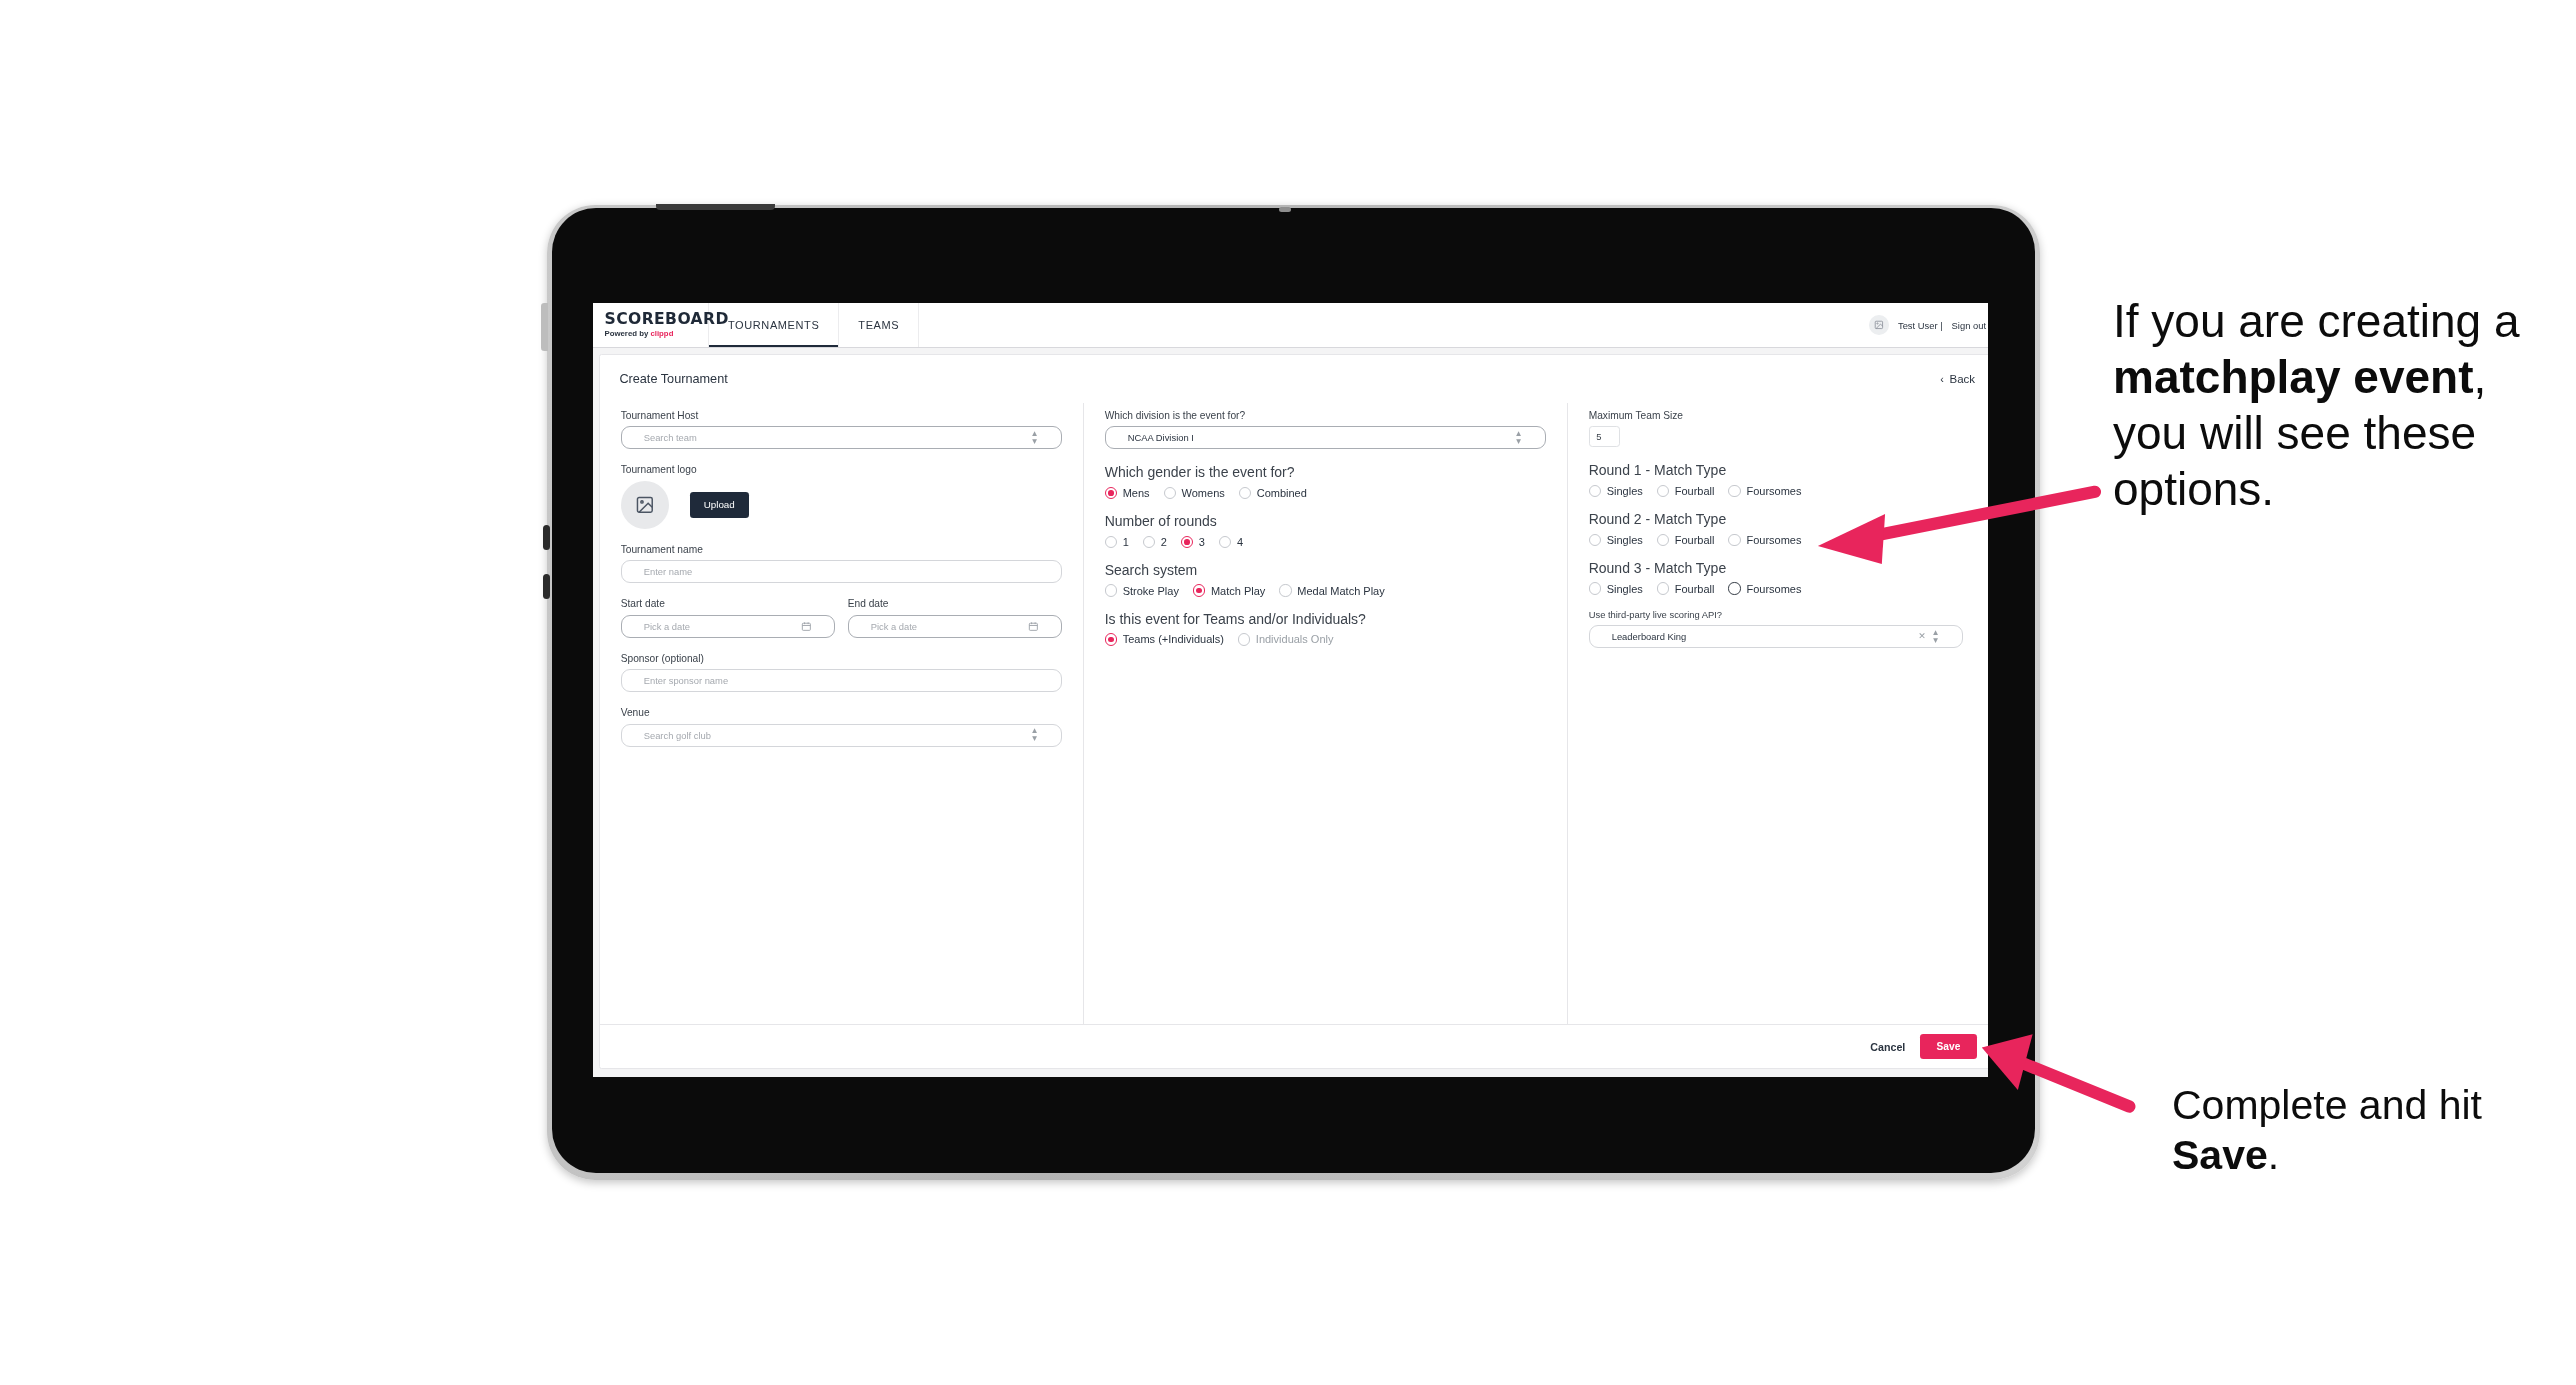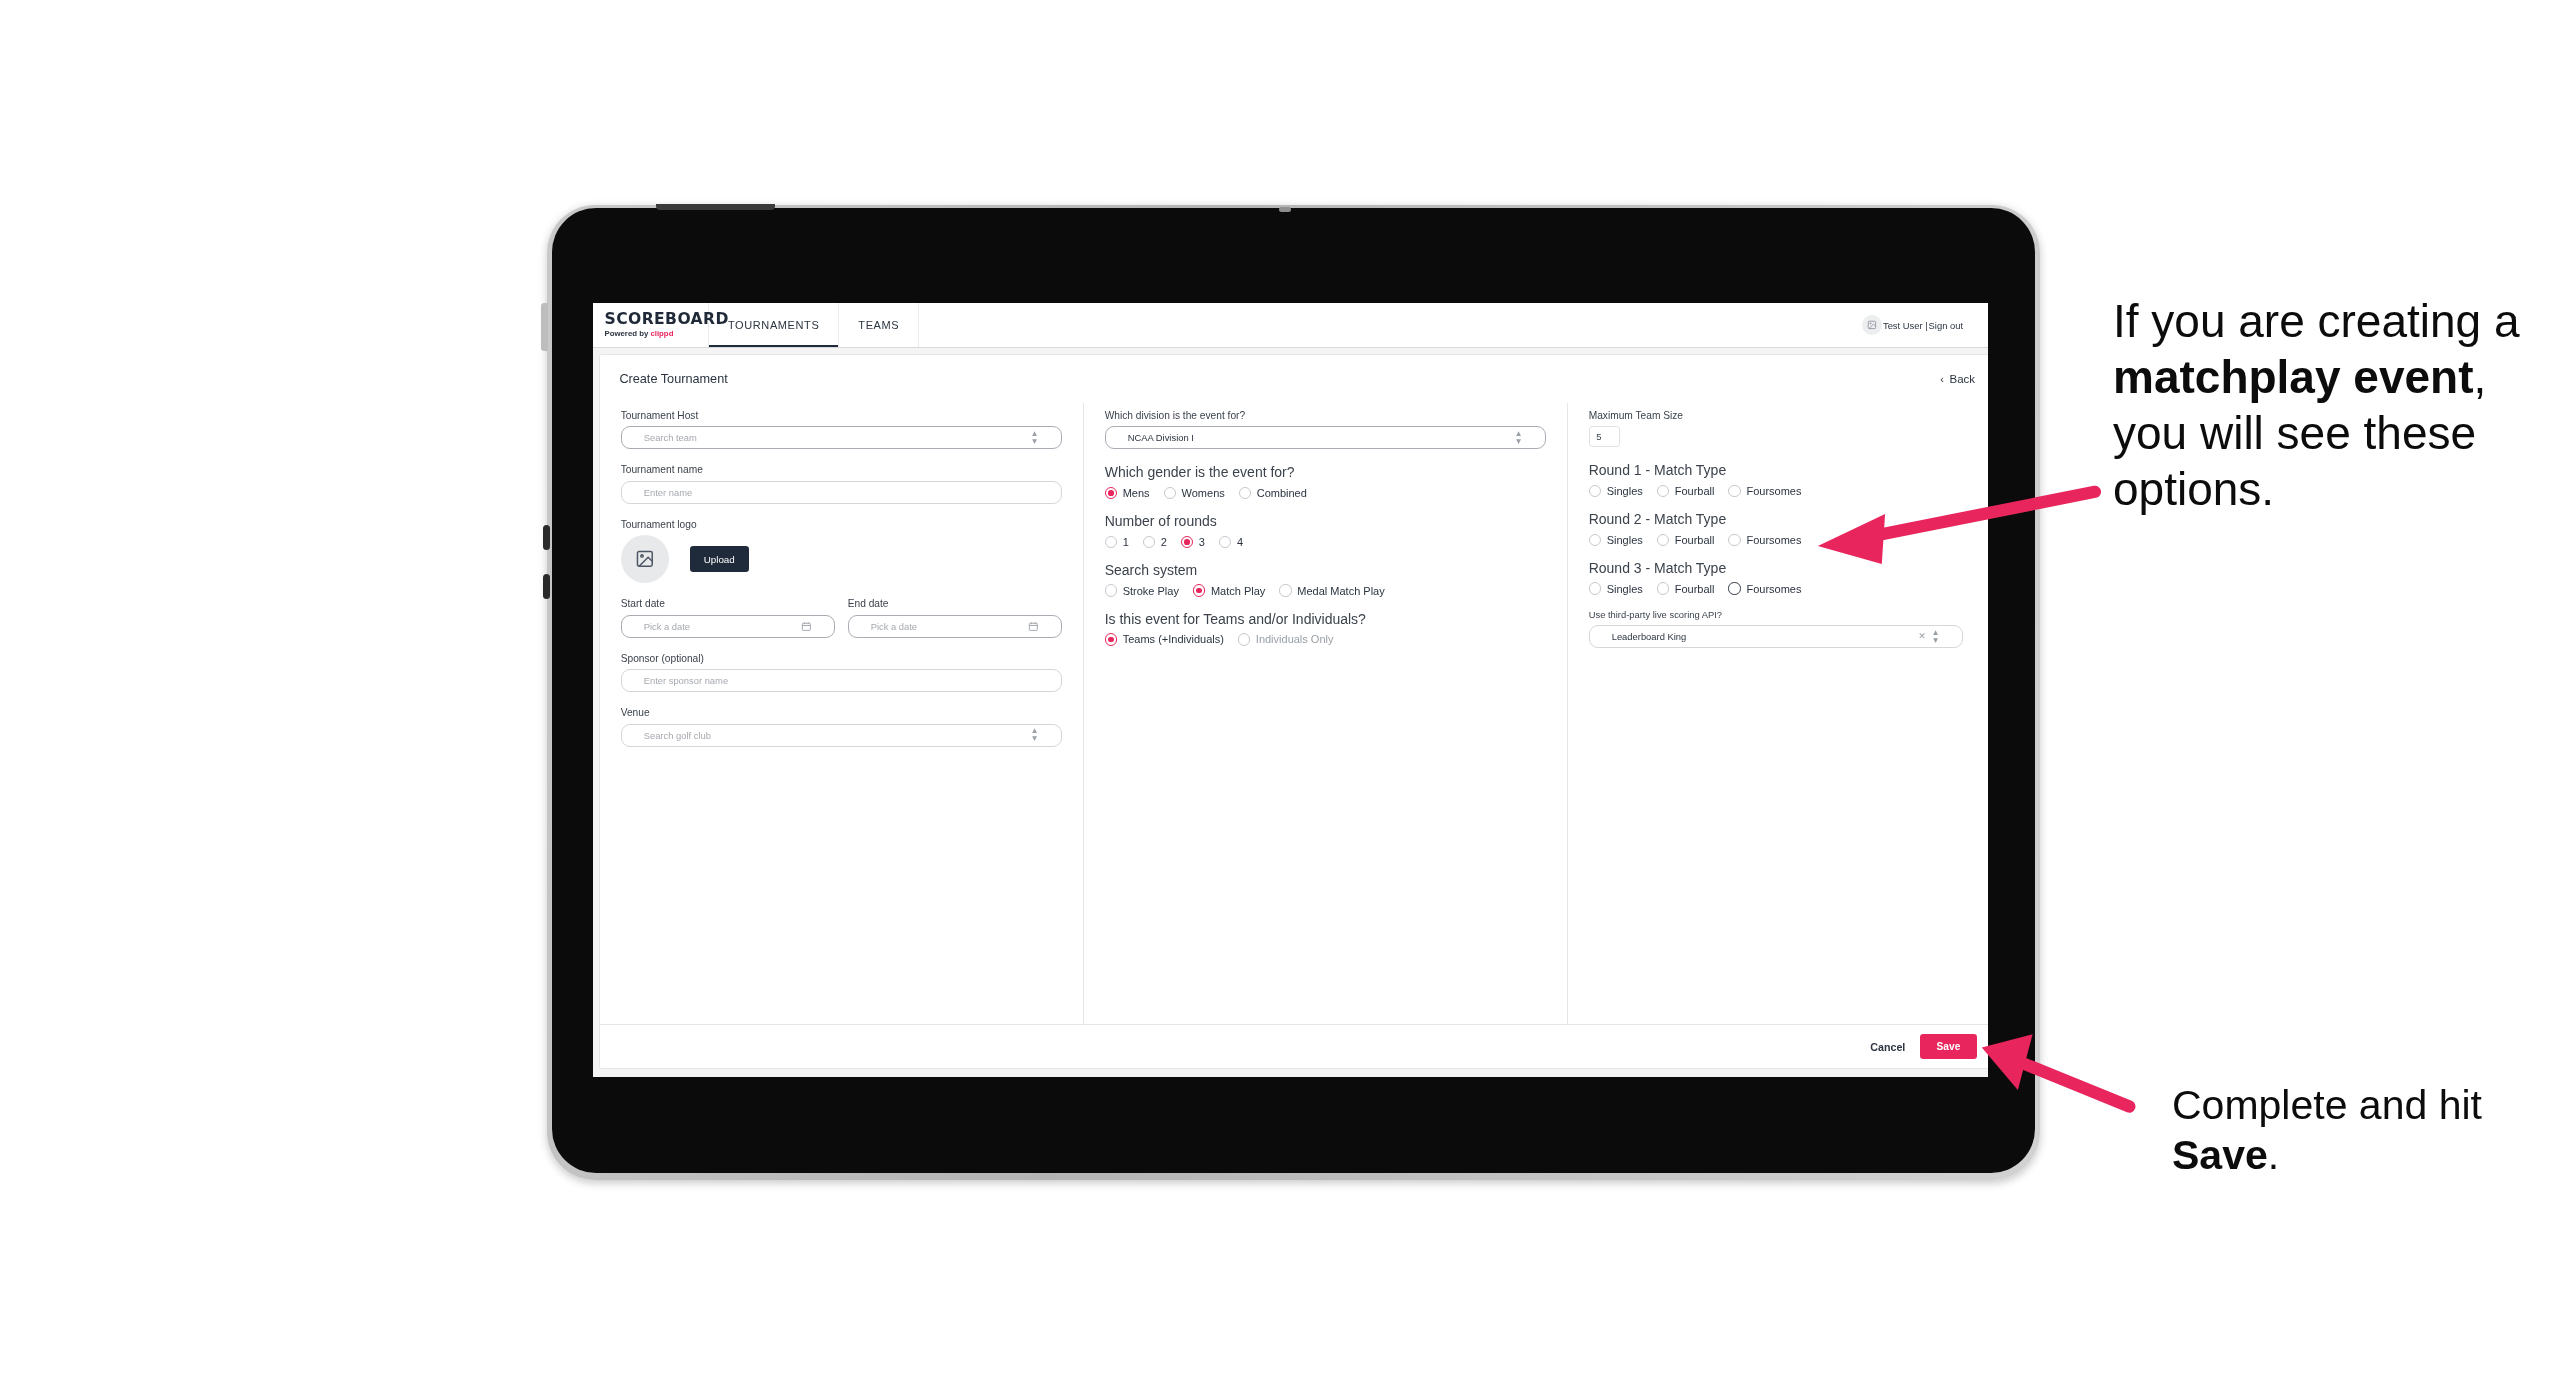--- a/index.html
+++ b/index.html
@@ -91,21 +91,21 @@
     font-size: 11px; letter-spacing: 0.6px; color: #2b3440;
     cursor: pointer; position: relative;
     border-right: 0.8px solid #ececee;
   }
   .nav-tab.active::after {
     content: ""; position: absolute; left: 0; right: 0; bottom: 0;
     height: 2.5px; background: #1f2a3a;
   }
   .appbar-right {
     margin-left: auto; display: flex; align-items: center;
-    padding-right: 25px; gap: 1px;
+    padding-right: 2px; gap: 9px;
   }
   .avatar {
     width: 19.7px; height: 19.7px; border-radius: 50%;
     background: #eceef0; display: flex; align-items: center;
     justify-content: center;
   }
   .user-text { font-size: 9.4px; color: #2b3440; }
   .signout { font-size: 9.4px; color: #2b3440; cursor: pointer; }
 
   
@@ -286,37 +286,37 @@
             <span class="fld-label">Tournament Host</span>
             <div class="input">
               <span class="ph">Search team</span>
               <span class="tail">
                 <span class="chev-updown">▲<br>▼</span>
               </span>
             </div>
           </div>
 
           <div class="fld">
-            <span class="fld-label">Tournament name</span>
-            <div class="input light">
-              <span class="ph">Enter name</span>
-            </div>
-          </div>
-
-          <div class="fld">
             <span class="fld-label">Tournament logo</span>
             <div class="logo-row">
               <div class="logo-circle">
                 <svg width="19.7" height="19.7" viewBox="0 0 24 24" fill="none" stroke="#4b5563" stroke-width="1.8">
                   <rect x="3" y="3" width="18" height="18" rx="2"></rect>
                     <circle cx="8.5" cy="8.5" r="1.4"></circle>
                     <path d="M21 15l-5-5L5 21"></path>
                 </svg>
               </div>
               <div class="upload-btn">Upload</div>
+            </div>
+          </div>
+
+          <div class="fld">
+            <span class="fld-label">Tournament name</span>
+            <div class="input light">
+              <span class="ph">Enter name</span>
             </div>
           </div>
 
           <div class="fld row2">
             <div>
               <span class="fld-label">Start date</span>
               <div class="input">
                 <span class="ph">Pick a date</span>
                 <span class="tail">
                   <svg class="cal-ico" width="10.7" height="10.7" viewBox="0 0 24 24" fill="none" stroke="#9aa0a6" stroke-width="2">

